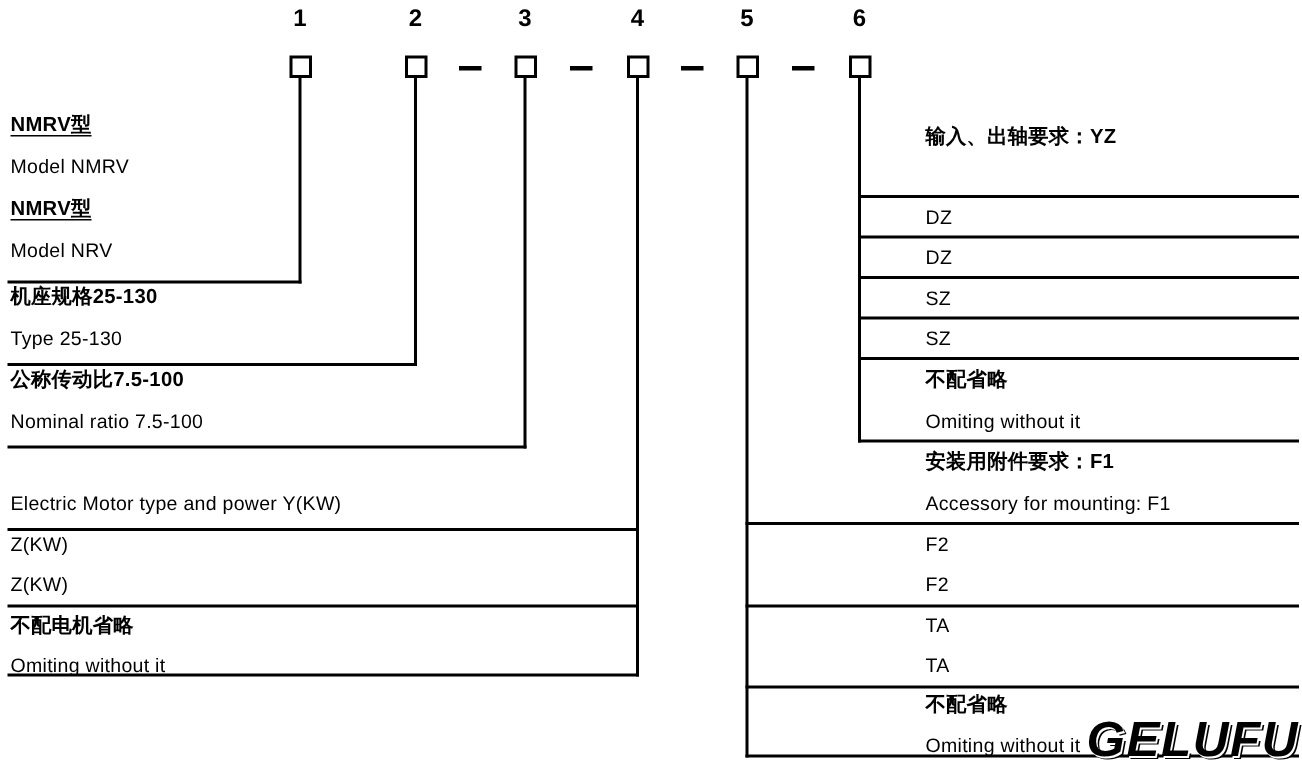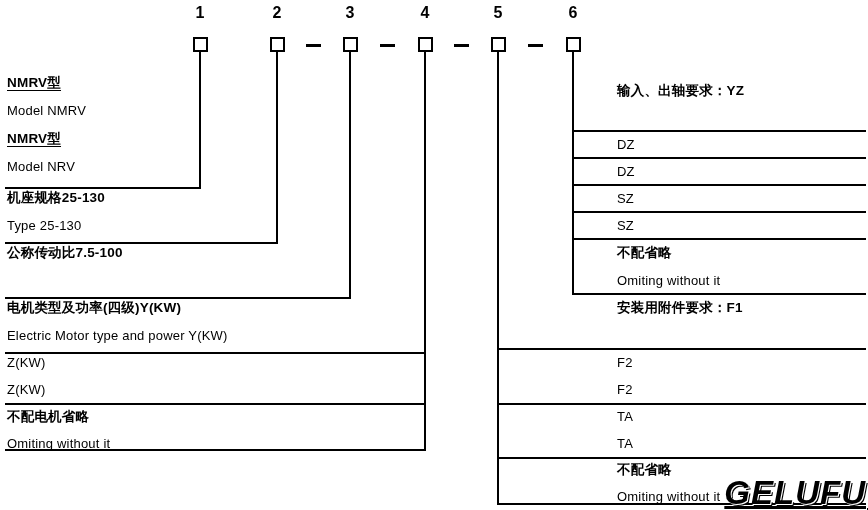--- a/index.html
+++ b/index.html
@@ -20,21 +20,21 @@
   .dash { position:absolute; top:44px; width:15px; height:3px; background:#000; }
   .vline { position:absolute; width:2px; background:#000; }
   .hline { position:absolute; height:2px; background:#000; }
   .row {
     position:absolute; font-size:13px; line-height:17px;
     white-space:nowrap; letter-spacing:0.2px;
   }
   .cn { font-weight:bold; font-size:13.5px; }
   .u { text-decoration:underline; text-underline-offset:3px; }
   .logo {
-    position:absolute; right:2px; bottom:0; text-align:right;text-decoration:underline;
+    position:absolute; right:2px; bottom:0; text-align:right;
   }
   .logo-name {
     font-style:italic; font-weight:bold; font-size:33px; line-height:34px;
     letter-spacing:1px;
     text-shadow:1px 1px 0 #fff, 2px 2px 0 #000;
   }
   .logo-site {
     font-style:italic; font-weight:bold; font-size:13px; line-height:15px;
   }
 </style>
@@ -88,35 +88,36 @@
   <div class="hline" style="left:497px;top:457px;width:369px"></div>
   <div class="hline" style="left:497px;top:503px;width:369px"></div>
 
   <div class="row cn u" style="left:7px;top:74px">NMRV型</div>
   <div class="row" style="left:7px;top:102px">Model NMRV</div>
   <div class="row cn u" style="left:7px;top:130px">NMRV型</div>
   <div class="row" style="left:7px;top:158px">Model NRV</div>
   <div class="row cn" style="left:7px;top:189px">机座规格25-130</div>
   <div class="row" style="left:7px;top:217px">Type 25-130</div>
   <div class="row cn" style="left:7px;top:244px">公称传动比7.5-100</div>
-  <div class="row cn" style="left:7px;top:299px">电机类型及功率(四级)Y(KW)</div>
+  <div class="row" style="left:7px;top:272px">Nominal ratio 7.5-100</div>
   <div class="row" style="left:7px;top:327px">Electric Motor type and power Y(KW)</div>
   <div class="row" style="left:7px;top:354px">Z(KW)</div>
   <div class="row" style="left:7px;top:381px">Z(KW)</div>
   <div class="row cn" style="left:7px;top:408px">不配电机省略</div>
   <div class="row" style="left:7px;top:435px">Omiting without it</div>
 
   <div class="row cn" style="left:617px;top:82px">输入、出轴要求：YZ</div>
   <div class="row" style="left:617px;top:136px">DZ</div>
   <div class="row" style="left:617px;top:163px">DZ</div>
   <div class="row" style="left:617px;top:190px">SZ</div>
   <div class="row" style="left:617px;top:217px">SZ</div>
   <div class="row cn" style="left:617px;top:244px">不配省略</div>
   <div class="row" style="left:617px;top:272px">Omiting without  it</div>
   <div class="row cn" style="left:617px;top:299px">安装用附件要求：F1</div>
+  <div class="row" style="left:617px;top:327px">Accessory for mounting: F1</div>
   <div class="row" style="left:617px;top:354px">F2</div>
   <div class="row" style="left:617px;top:381px">F2</div>
   <div class="row" style="left:617px;top:408px">TA</div>
   <div class="row" style="left:617px;top:435px">TA</div>
   <div class="row cn" style="left:617px;top:461px">不配省略</div>
   <div class="row" style="left:617px;top:488px">Omiting without  it</div>
 
   <div class="logo">
     <div class="logo-name">GELUFU</div>
   </div>

